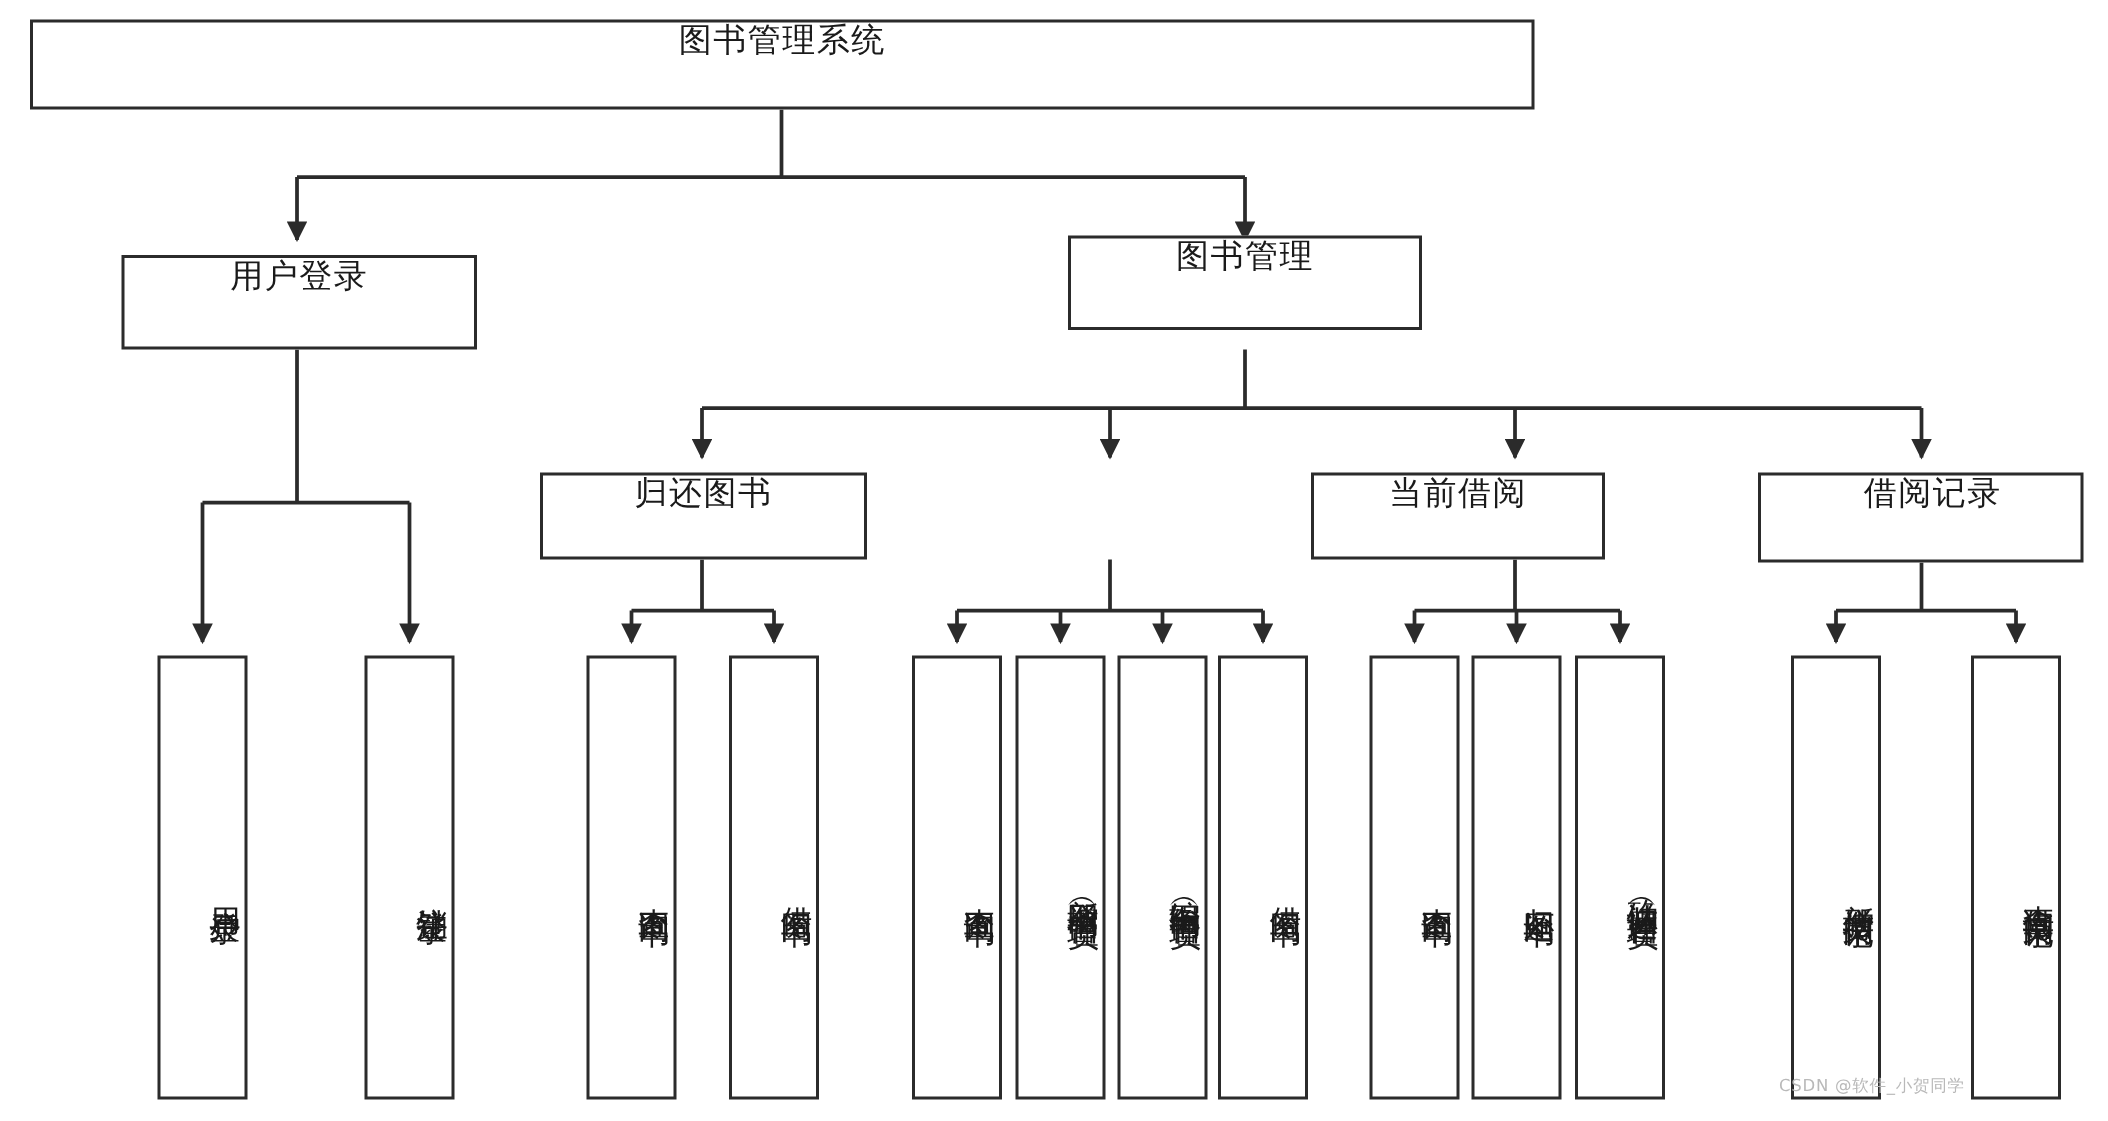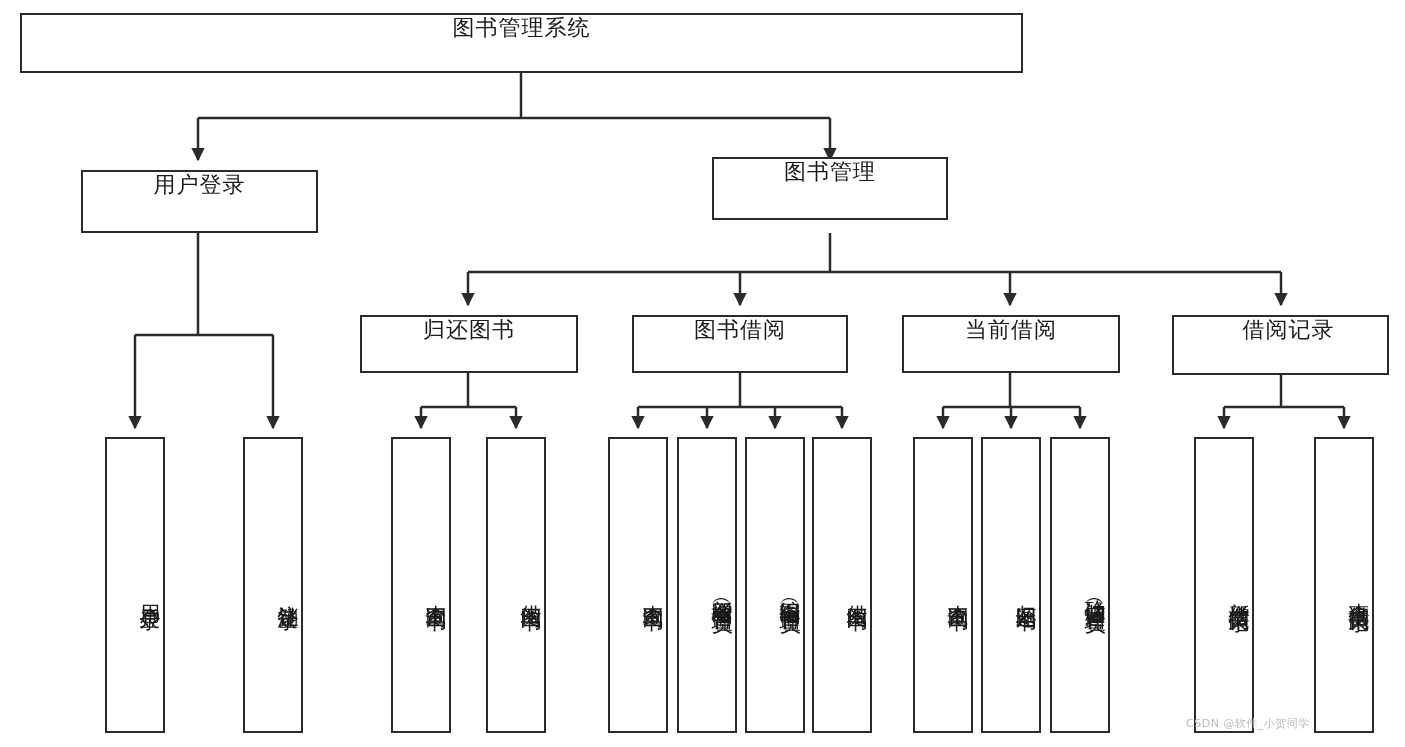--- a/index.html
+++ b/index.html
@@ -126,24 +126,21 @@
   <div class="node horiz" style="left:81px; top:170px; width:237px; height:63px;">
     <span>用户登录</span>
   </div>
   <div class="node horiz" style="left:712px; top:157px; width:236px; height:63px;">
     <span>图书管理</span>
   </div>
 
   <div class="node horiz" style="left:360px; top:315px; width:218px; height:58px;">
     <span>归还图书</span>
   </div>
-  <div class="node horiz" style="left:632px; top:315px; width:216px; height:58px;">
-    <span>图书借阅</span>
-  </div>
-  <div class="node horiz" style="left:902px; top:315px; width:218px; height:58px;">
+  <div class="node horiz" style="left:874px; top:315px; width:196px; height:58px;">
     <span>当前借阅</span>
   </div>
   <div class="node horiz" style="left:1172px; top:315px; width:217px; height:60px;padding-left:16px;">
     <span>借阅记录</span>
   </div>
 
   <div class="node vert" style="left:105px; top:437px; width:60px; height:296px;">
     <span class="vlabel">用户登录</span>
   </div>
   <div class="node vert" style="left:243px; top:437px; width:60px; height:296px;">

